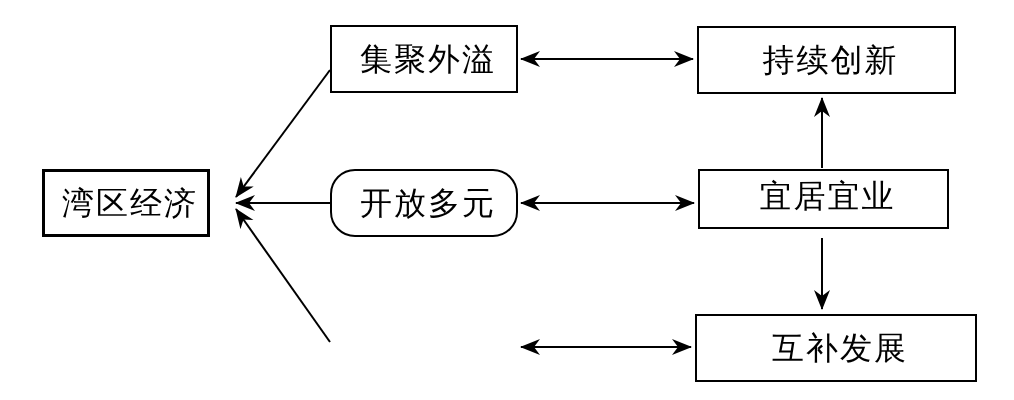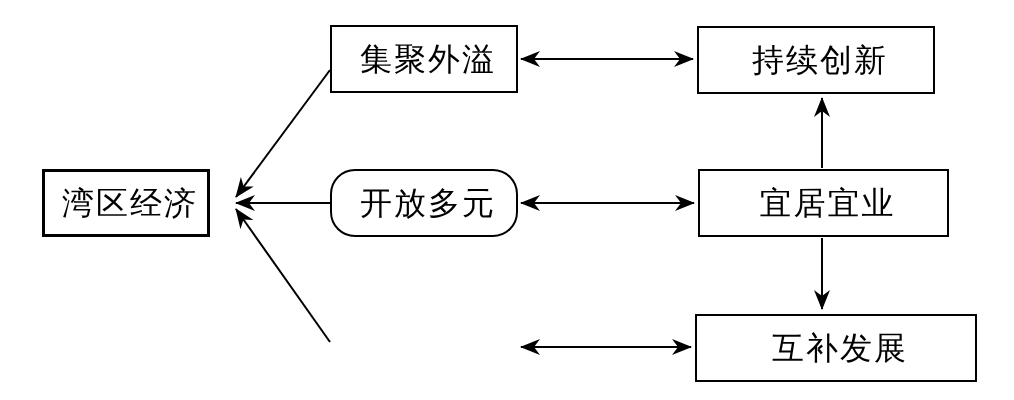--- a/index.html
+++ b/index.html
@@ -38,22 +38,22 @@
     font-size: 32px;
     line-height: 1;
     letter-spacing: 2px;
     white-space: nowrap;
     padding-left: 8px;
   }
   .node-bay-economy            { left: 42px;  top: 169px; width: 168px; height: 68px; border-width: 3px; }
   .node-agglomeration          { left: 330px; top: 25px;  width: 188px; height: 68px; }
   .node-open-diverse           { left: 330px; top: 169px; width: 188px; height: 68px; border-radius: 25px; }
   .node-regional-coordination  { left: 329px; top: 314px; width: 188px; height: 68px; }
-  .node-continuous-innovation  { left: 697px; top: 26px;  width: 238px; height: 68px; }
-  .node-livable-workable       { left: 698px; top: 169px; width: 251px; height: 68px; }
+  .node-continuous-innovation  { left: 697px; top: 26px;  width: 259px; height: 68px; }
+  .node-livable-workable       { left: 698px; top: 169px; width: 251px; height: 60px; font-family: Liberation Mono, monospace; }
   .node-complementary          { left: 695px; top: 314px; width: 282px; height: 68px; }
 </style>
 </head>
 <body>
 
 <div class="canvas">
 
   <svg class="arrow-layer" viewBox="0 0 1014 400" xmlns="http://www.w3.org/2000/svg">
     <defs>
       <marker id="ah-end" markerUnits="userSpaceOnUse" markerWidth="22" markerHeight="18" refX="19" refY="8" orient="auto">

